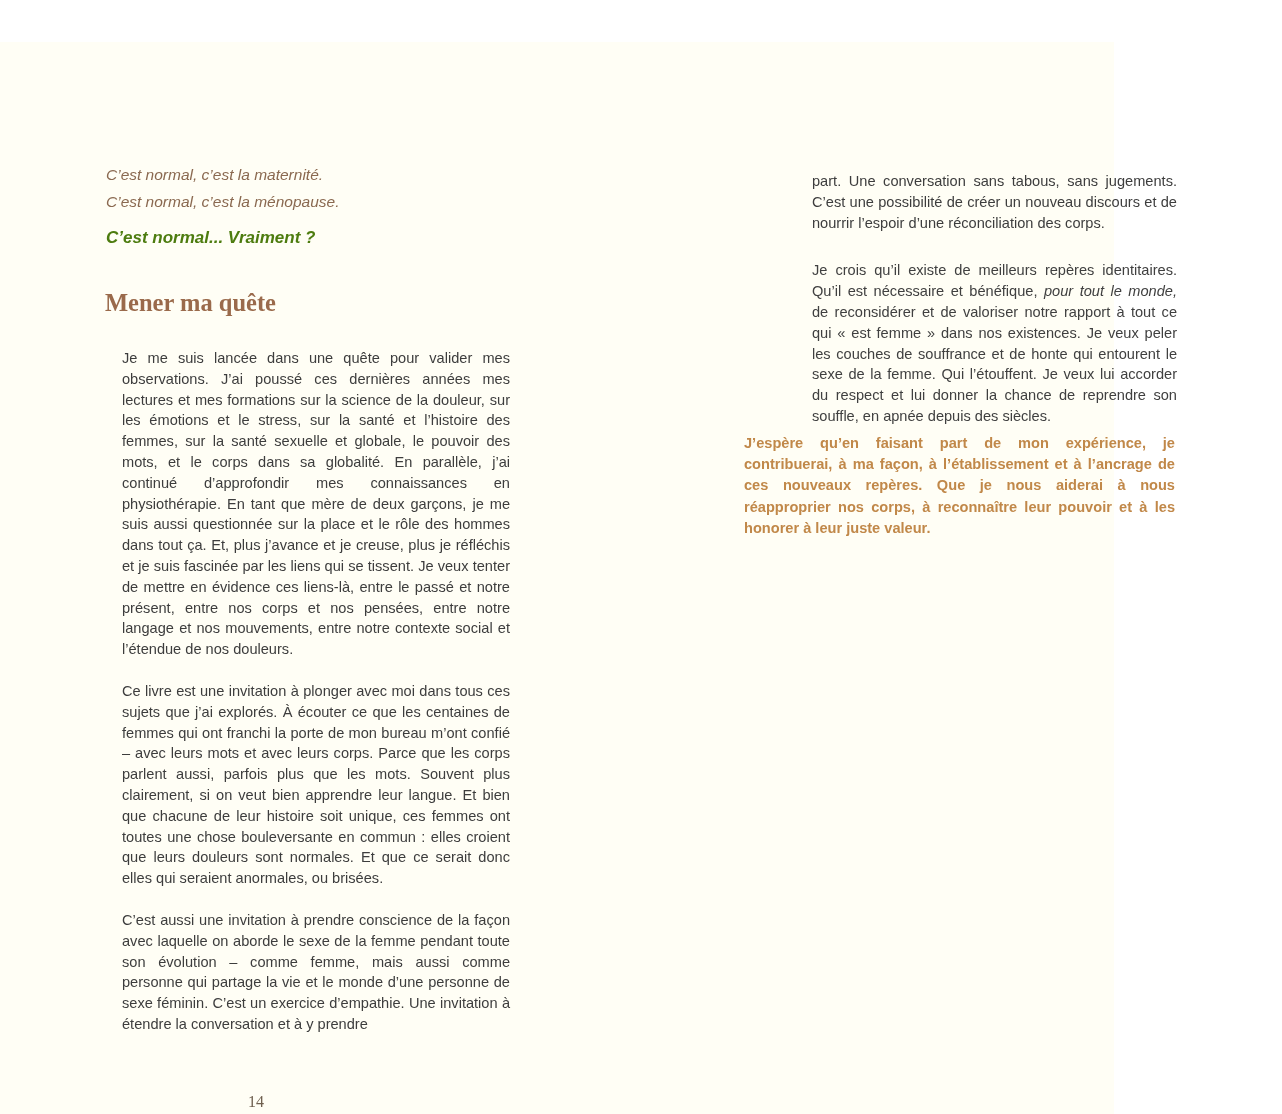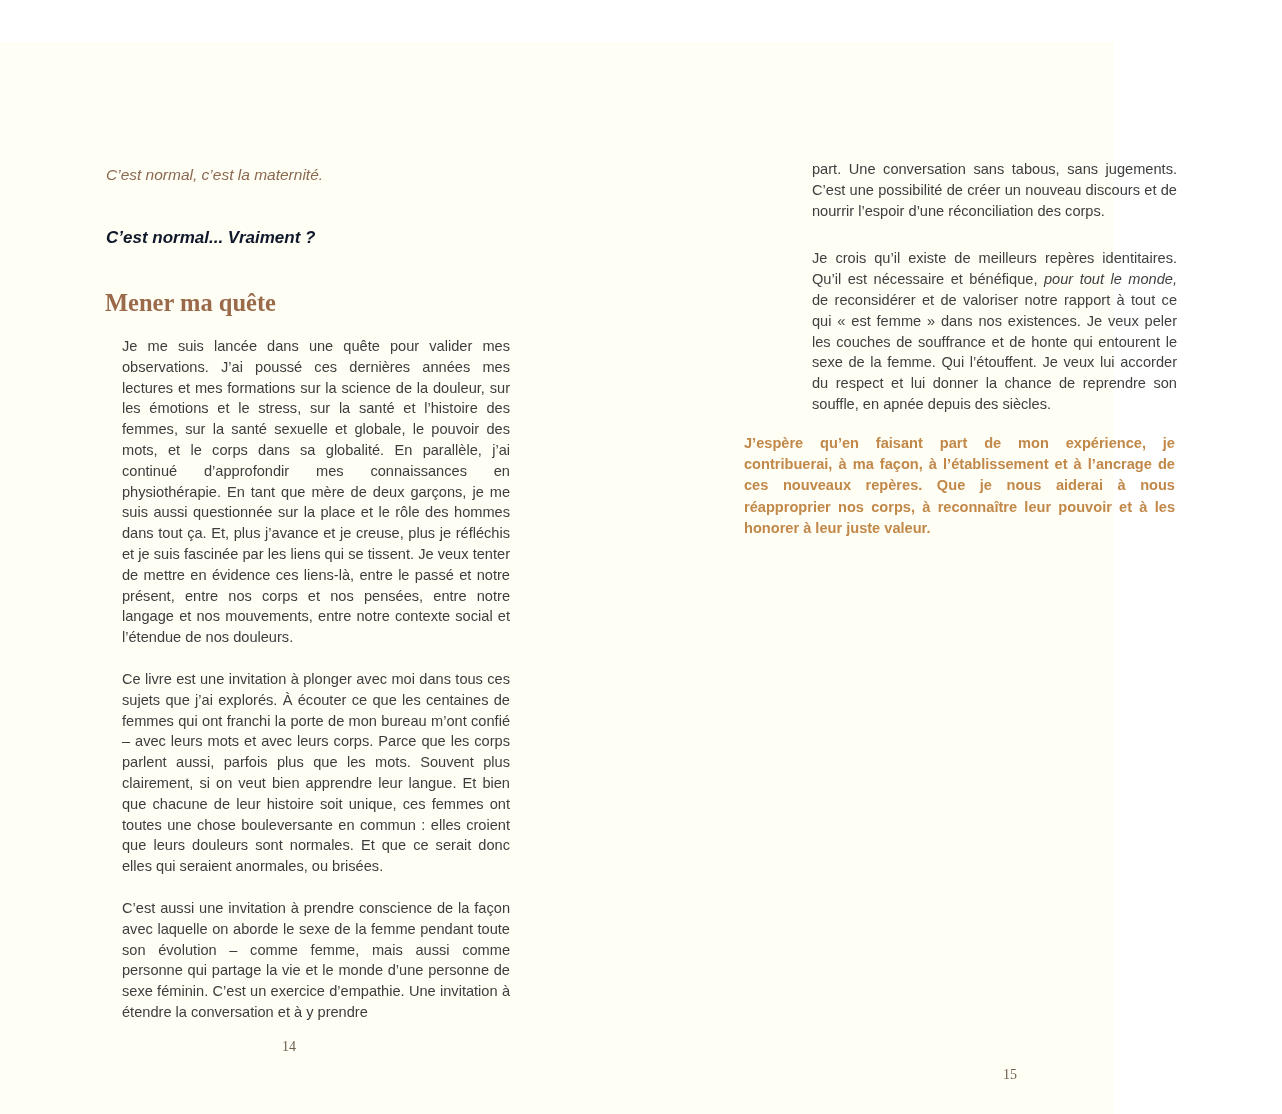--- a/index.html
+++ b/index.html
@@ -33,41 +33,41 @@
     color: #8a6950;
   }
   .question {
     position: absolute;
     left: 106px;
     top: 186px;
     width: 400px;
     font-style: italic;
     font-weight: 700;
     font-size: 17px;
-    color: #0f172a;
+    color: #4d7c0f;
   }
   .heading {
     position: absolute;
     left: 105px;
     top: 246px;
     margin: 0;
     font-family: "Liberation Serif", serif;
     font-weight: 700;
     font-size: 24.5px;
     line-height: 30px;
     color: #9a6a4b;
   }
   .body-col {
     position: absolute;
     left: 122px;
     top: 294px;
     width: 388px;
   }
   .body-col p, .rbody p {
-    margin: 0 0 21px 0;
+    margin: 12px 0 21px 0;
     font-size: 14.6px;
     line-height: 20.8px;
     color: #3d3d3d;
     text-align: justify;
   }
 
   
   .rbody {
     position: absolute;
     left: 812px;
@@ -86,40 +86,41 @@
     width: 431px;
     font-size: 14.6px;
     line-height: 21.2px;
     font-weight: 700;
     color: #c18849;
     text-align: justify;
   }
 
   .pagenum {
     position: absolute;
-    top: 997px;
+    top: 1051px;
     width: 80px;
-    text-align: right;
+    text-align: center;
     font-family: "Liberation Serif", serif;
-    font-size: 14px;
+    font-size: 16px;
     color: #6f604f;
     font-variant-numeric: oldstyle-nums;
   }
   .pagenum-left { left: 216px; }
   .pagenum-right { left: 937px; margin-top: 28px; }
 </style>
 </head>
 <body>
 
 <div class="screen">
   <div class="spread">
 
     <div class="page">
       <div class="epigraph">
         <div>C’est normal, c’est la maternité.</div>
+        <div>C’est normal, c’est la ménopause.</div>
       </div>
       <div class="question">C’est normal... Vraiment ?</div>
       <h2 class="heading">Mener ma quête</h2>
       <div class="body-col">
         <p>Je me suis lancée dans une quête pour valider mes observations. J’ai poussé ces dernières années mes lectures et mes formations sur la science de la douleur, sur les émotions et le stress, sur la santé et l’histoire des femmes, sur la santé sexuelle et globale, le pouvoir des mots, et le corps dans sa globalité. En parallèle, j’ai continué d’approfondir mes connaissances en physiothérapie. En tant que mère de deux garçons, je me suis aussi questionnée sur la place et le rôle des hommes dans tout ça. Et, plus j’avance et je creuse, plus je réfléchis et je suis fascinée par les liens qui se tissent. Je veux tenter de mettre en évidence ces liens-là, entre le passé et notre présent, entre nos corps et nos pensées, entre notre langage et nos mouvements, entre notre contexte social et l’étendue de nos douleurs.</p>
         <p>Ce livre est une invitation à plonger avec moi dans tous ces sujets que j’ai explorés. À écouter ce que les centaines de femmes qui ont franchi la porte de mon bureau m’ont confié – avec leurs mots et avec leurs corps. Parce que les corps parlent aussi, parfois plus que les mots. Souvent plus clairement, si on veut bien apprendre leur langue. Et bien que chacune de leur histoire soit unique, ces femmes ont toutes une chose bouleversante en commun : elles croient que leurs douleurs sont normales. Et que ce serait donc elles qui seraient anormales, ou brisées.</p>
         <p>C’est aussi une invitation à prendre conscience de la façon avec laquelle on aborde le sexe de la femme pendant toute son évolution – comme femme, mais aussi comme personne qui partage la vie et le monde d’une personne de sexe féminin. C’est un exercice d’empathie. Une invitation à étendre la conversation et à y prendre</p>
       </div>
       <div class="pagenum pagenum-left">14</div>
     </div>

